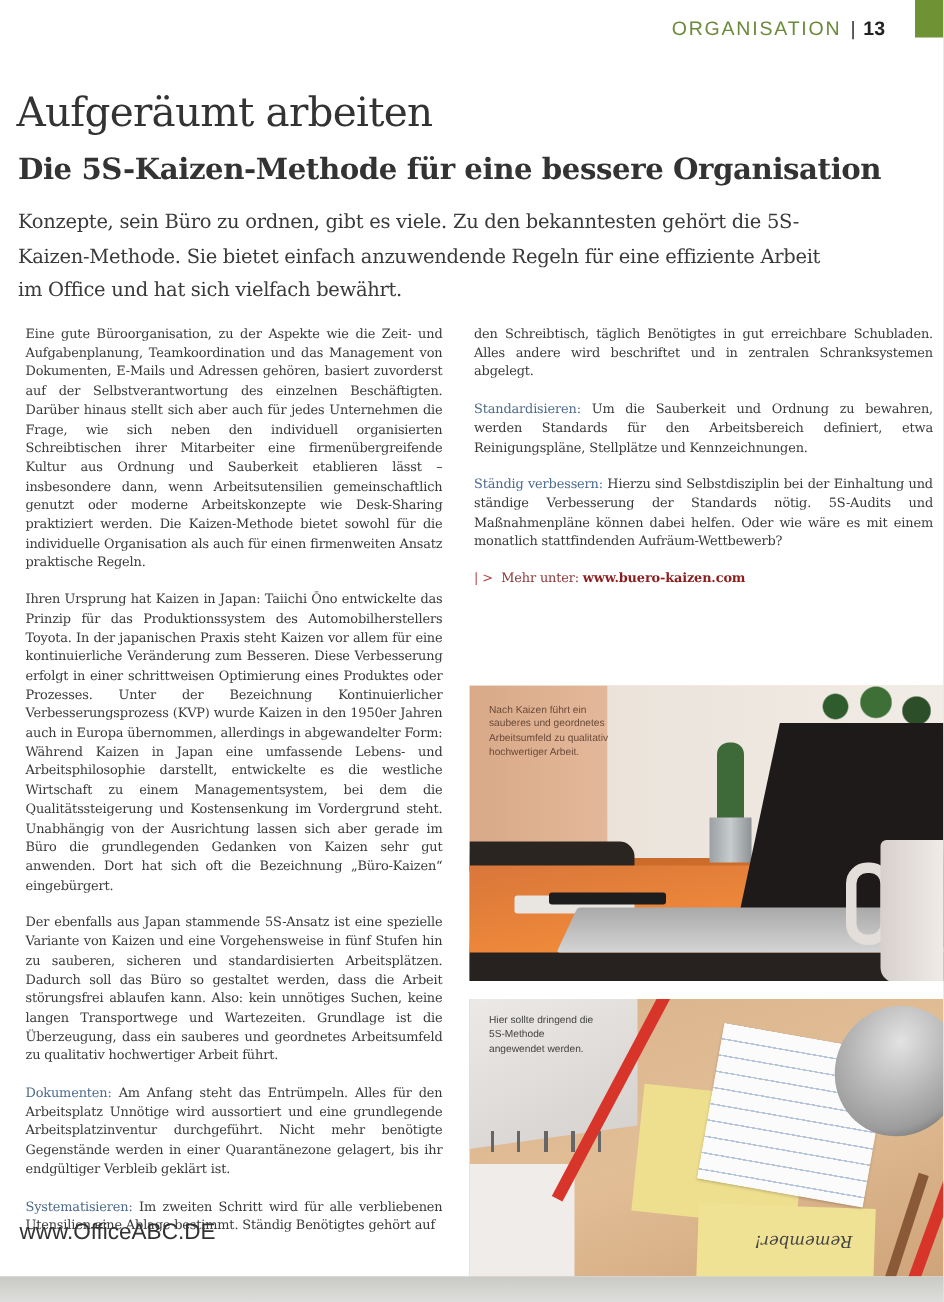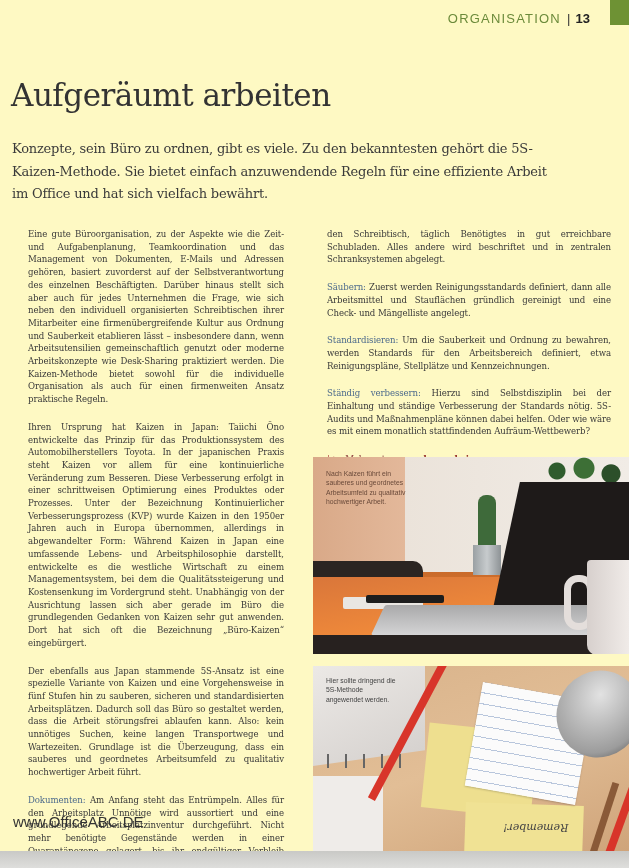--- a/index.html
+++ b/index.html
@@ -1,33 +1,33 @@
 <!DOCTYPE html>
 <html><head>
   <meta charset="utf-8">
   <style>
     * { box-sizing: border-box; margin: 0; padding: 0; }
     html, body { width: 629px; height: 868px; overflow: hidden; background: #d9d9d7; }
     body { position: relative; font-family: "DejaVu Serif", serif; color: #2f2f2f; }
-    .page { position: absolute; left: 0; top: 0; width: 629px; height: 851px; background: #fef9c3; overflow: hidden; }
+    .page { position: absolute; left: 0; top: 0; width: 629px; height: 851px; background: #ffffff; overflow: hidden; }
     .scan-strip { position: absolute; left: 0; top: 851px; width: 629px; height: 17px; background: linear-gradient(#c9c9c6, #dededc); }
 
     .running-head { position: absolute; right: 39px; top: 11px; font-family: "Liberation Sans", sans-serif; font-size: 13px; letter-spacing: 1.2px; color: #6b8a3a; white-space: nowrap; }
     .running-head .sep { color: #333; margin: 0 4px 0 6px; font-weight: 400; }
     .running-head .num { color: #222; font-weight: 700; letter-spacing: 0; }
     .green-tab { position: absolute; right: 0; top: 0; width: 19px; height: 25px; background: #6e9234; }
 
-    .title { position: absolute; left: 11px; top: 77px; font-family: "DejaVu Serif", serif; font-size: 31px; font-weight: 400; color: #333; letter-spacing: -0.5px; white-space: nowrap; }
+    .title { position: absolute; left: 11px; top: 60px; font-family: "DejaVu Serif", serif; font-size: 27px; font-weight: 400; color: #333; letter-spacing: -0.5px; white-space: nowrap; }
     .subtitle { position: absolute; left: 12px; top: 101px; font-size: 19.5px; color: #333; white-space: nowrap; letter-spacing: -0.3px; }
     .lead { position: absolute; left: 12px; top: 138px; width: 540px; font-size: 13px; line-height: 22.5px; color: #3a3a3a; letter-spacing: -0.2px; }
 
     .col { position: absolute; font-size: 8.6px; line-height: 12.7px; color: #3a3a3a; text-align: justify; hyphens: manual; letter-spacing: -0.1px; }
     .col-left { left: 13px; top: 213px; width: 286px; }
     .col-right { left: 312px; top: 213px; width: 314px; }
-    .col p { margin: 15px; }
+    .col p { margin: 4px; }
     .col p + p { margin-top: 12px; }
     .col h3 { font-size: 10.5px; font-weight: 700; line-height: 13px; color: #2a2a2a; margin-top: 13px; }
     .col h3 + p { margin-top: 0; }
     .lead-in { color: #4d6b8c; }
     .more-link { margin-top: 12px; color: #8a3a3a; }
     .more-link .bar { color: #b04040; margin-right: 3px; }
     .more-link .url { color: #8c1d1d; font-weight: 700; }
 
     .footer-url { position: absolute; left: 13px; top: 813px; font-family: "Liberation Sans", sans-serif; font-size: 15px; color: #333; }
 
@@ -67,38 +67,38 @@
 <body>
 
 <div class="page">
 
   <div class="running-head">
     <span>ORGANISATION</span><span class="sep">|</span><span class="num">13</span>
   </div>
   <div class="green-tab"></div>
 
   <h1 class="title">Aufgeräumt arbeiten</h1>
+  <h2 class="subtitle">Die 5S-Kaizen-Methode für eine bessere Organisation</h2>
   <p class="lead">Konzepte, sein Büro zu ordnen, gibt es viele. Zu den bekanntesten gehört die 5S-Kaizen-Methode. Sie bietet einfach anzuwendende Regeln für eine effiziente Arbeit im Office und hat sich vielfach bewährt.</p>
 
   <div class="col col-left">
     <p>Eine gute Büroorganisation, zu der Aspekte wie die Zeit- und Aufgabenplanung, Teamkoordination und das Management von Dokumenten, E-Mails und Adressen gehören, basiert zuvorderst auf der Selbstverantwortung des einzelnen Beschäftigten. Darüber hinaus stellt sich aber auch für jedes Unternehmen die Frage, wie sich neben den individuell organisierten Schreibtischen ihrer Mitarbeiter eine firmenübergreifende Kultur aus Ordnung und Sauberkeit etablieren lässt – insbesondere dann, wenn Arbeitsutensilien gemeinschaftlich genutzt oder moderne Arbeitskonzepte wie Desk-Sharing praktiziert werden. Die Kaizen-Methode bietet sowohl für die individuelle Organisation als auch für einen firmenweiten Ansatz praktische Regeln.</p>
 
     <p>Ihren Ursprung hat Kaizen in Japan: Taiichi Ōno entwickelte das Prinzip für das Produktionssystem des Automobilherstellers Toyota. In der japanischen Praxis steht Kaizen vor allem für eine kontinuierliche Veränderung zum Besseren. Diese Verbesserung erfolgt in einer schrittweisen Optimierung eines Produktes oder Prozesses. Unter der Bezeichnung Kontinuierlicher Verbesserungsprozess (KVP) wurde Kaizen in den 1950er Jahren auch in Europa übernommen, allerdings in abgewandelter Form: Während Kaizen in Japan eine umfassende Lebens- und Arbeitsphilosophie darstellt, entwickelte es die westliche Wirtschaft zu einem Managementsystem, bei dem die Qualitätssteigerung und Kostensenkung im Vordergrund steht. Unabhängig von der Ausrichtung lassen sich aber gerade im Büro die grundlegenden Gedanken von Kaizen sehr gut anwenden. Dort hat sich oft die Bezeichnung „Büro-Kaizen“ eingebürgert.</p>
 
     <p>Der ebenfalls aus Japan stammende 5S-Ansatz ist eine spezielle Variante von Kaizen und eine Vorgehensweise in fünf Stufen hin zu sauberen, sicheren und standardisierten Arbeitsplätzen. Dadurch soll das Büro so gestaltet werden, dass die Arbeit störungsfrei ablaufen kann. Also: kein unnötiges Suchen, keine langen Transportwege und Wartezeiten. Grundlage ist die Überzeugung, dass ein sauberes und geordnetes Arbeitsumfeld zu qualitativ hochwertiger Arbeit führt.</p>
 
     <p><span class="lead-in">Dokumenten:</span><span> Am Anfang steht das Entrümpeln. Alles für den Arbeitsplatz Unnötige wird aussortiert und eine grundlegende Arbeitsplatzinventur durchgeführt. Nicht mehr benötigte Gegenstände werden in einer Quarantänezone gelagert, bis ihr endgültiger Verbleib geklärt ist.</span></p>
     <p><span class="lead-in">Systematisieren:</span><span> Im zweiten Schritt wird für alle verbliebenen Utensilien eine Ablage bestimmt. Ständig Benötigtes gehört auf</span></p>
   </div>
 
   <div class="footer-url">www.OfficeABC.DE</div>
 
   <div class="col col-right">
     <p>den Schreibtisch, täglich Benötigtes in gut erreichbare Schubladen. Alles andere wird beschriftet und in zentralen Schranksystemen abgelegt.</p>
-    <p><span class="lead-in">Säubern:</span><span> Zuerst werden Reinigungsstandards definiert, dann alle Arbeitsmittel und Stauflächen gründlich gereinigt und eine Check- und Mängelliste angelegt.</span></p>
     <p><span class="lead-in">Standardisieren:</span><span> Um die Sauberkeit und Ordnung zu bewahren, werden Standards für den Arbeitsbereich definiert, etwa Reinigungspläne, Stellplätze und Kennzeichnungen.</span></p>
     <p><span class="lead-in">Ständig verbessern:</span><span> Hierzu sind Selbstdisziplin bei der Einhaltung und ständige Verbesserung der Standards nötig. 5S-Audits und Maßnahmenpläne können dabei helfen. Oder wie wäre es mit einem monatlich stattfindenden Aufräum-Wettbewerb?</span></p>
     <p class="more-link"><span class="bar">| &gt;</span> <span>Mehr unter: </span><span class="url">www.buero-kaizen.com</span></p>
   </div>
 
   <div class="photo photo-desk">
     <div class="wall-left"></div>
     <div class="wall-right"></div>
     <div class="plant-leaves"></div>
     <div class="cactus"></div>

